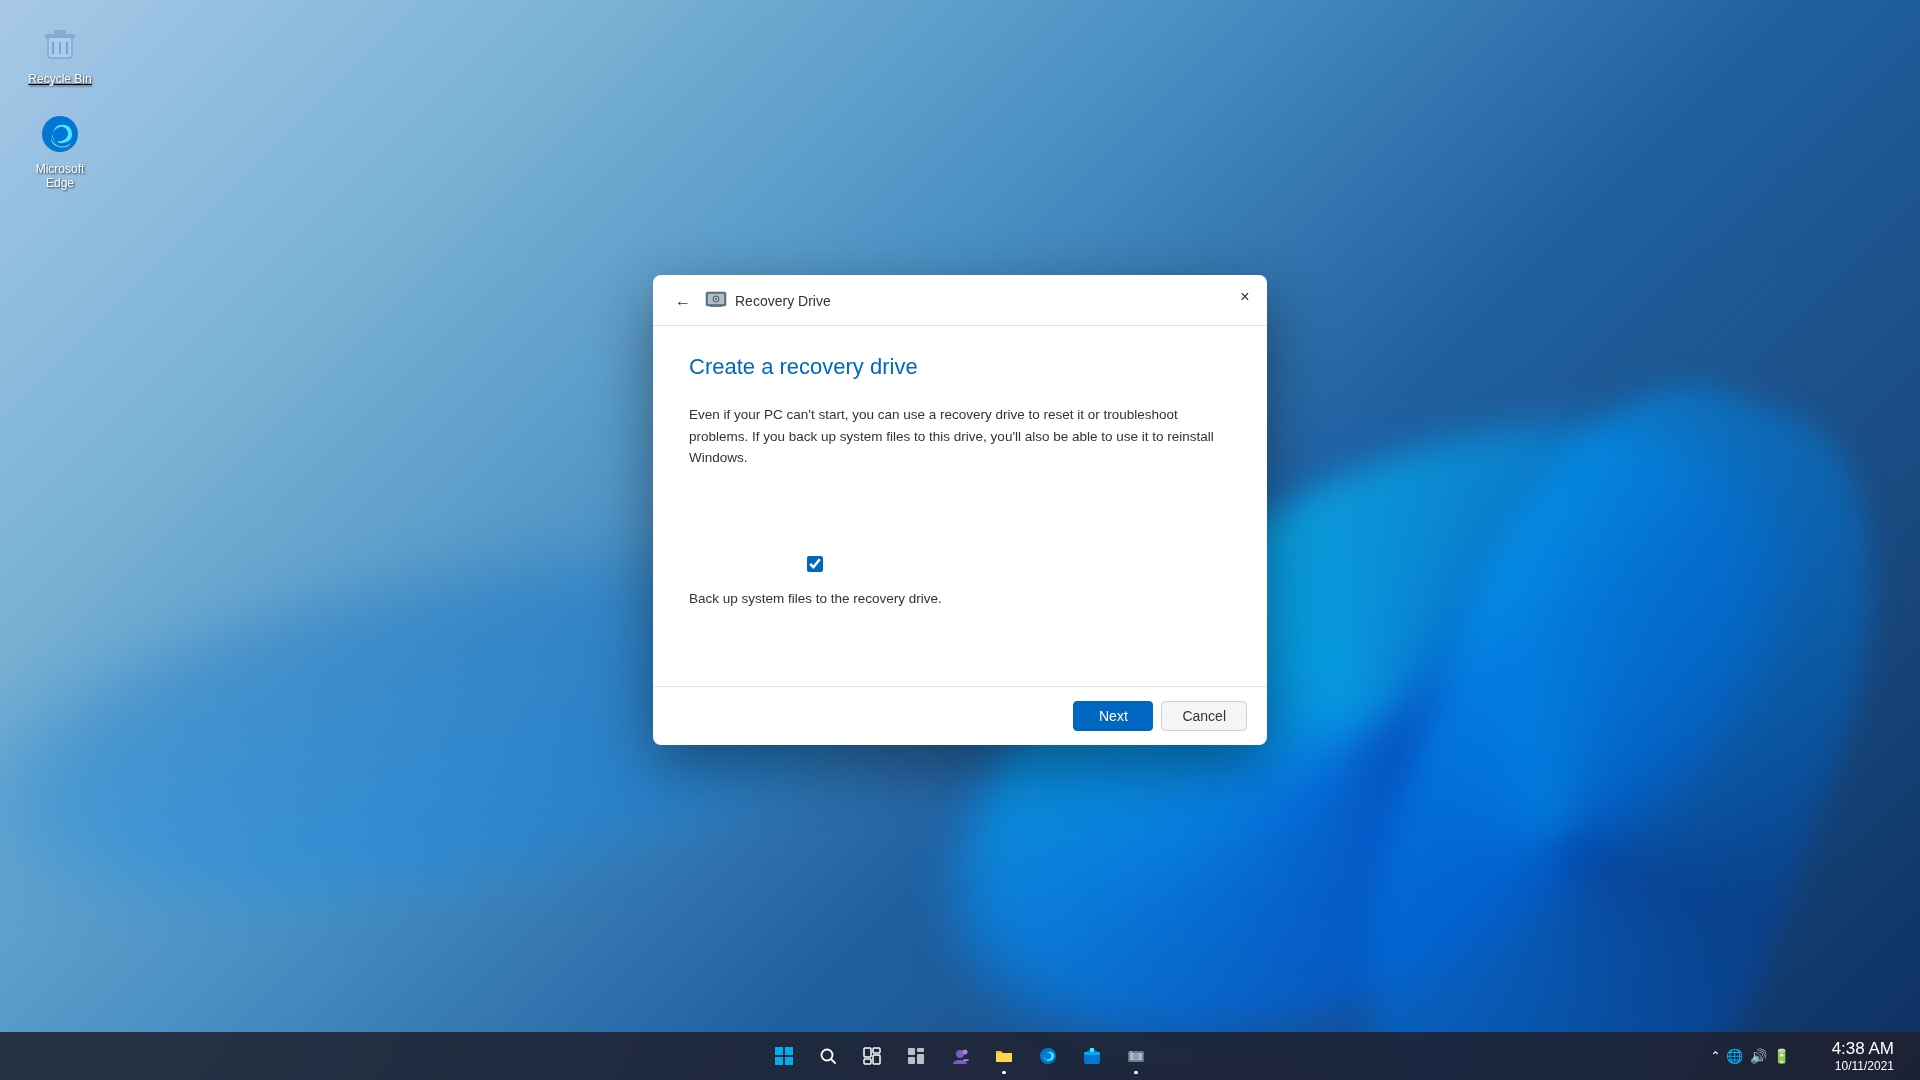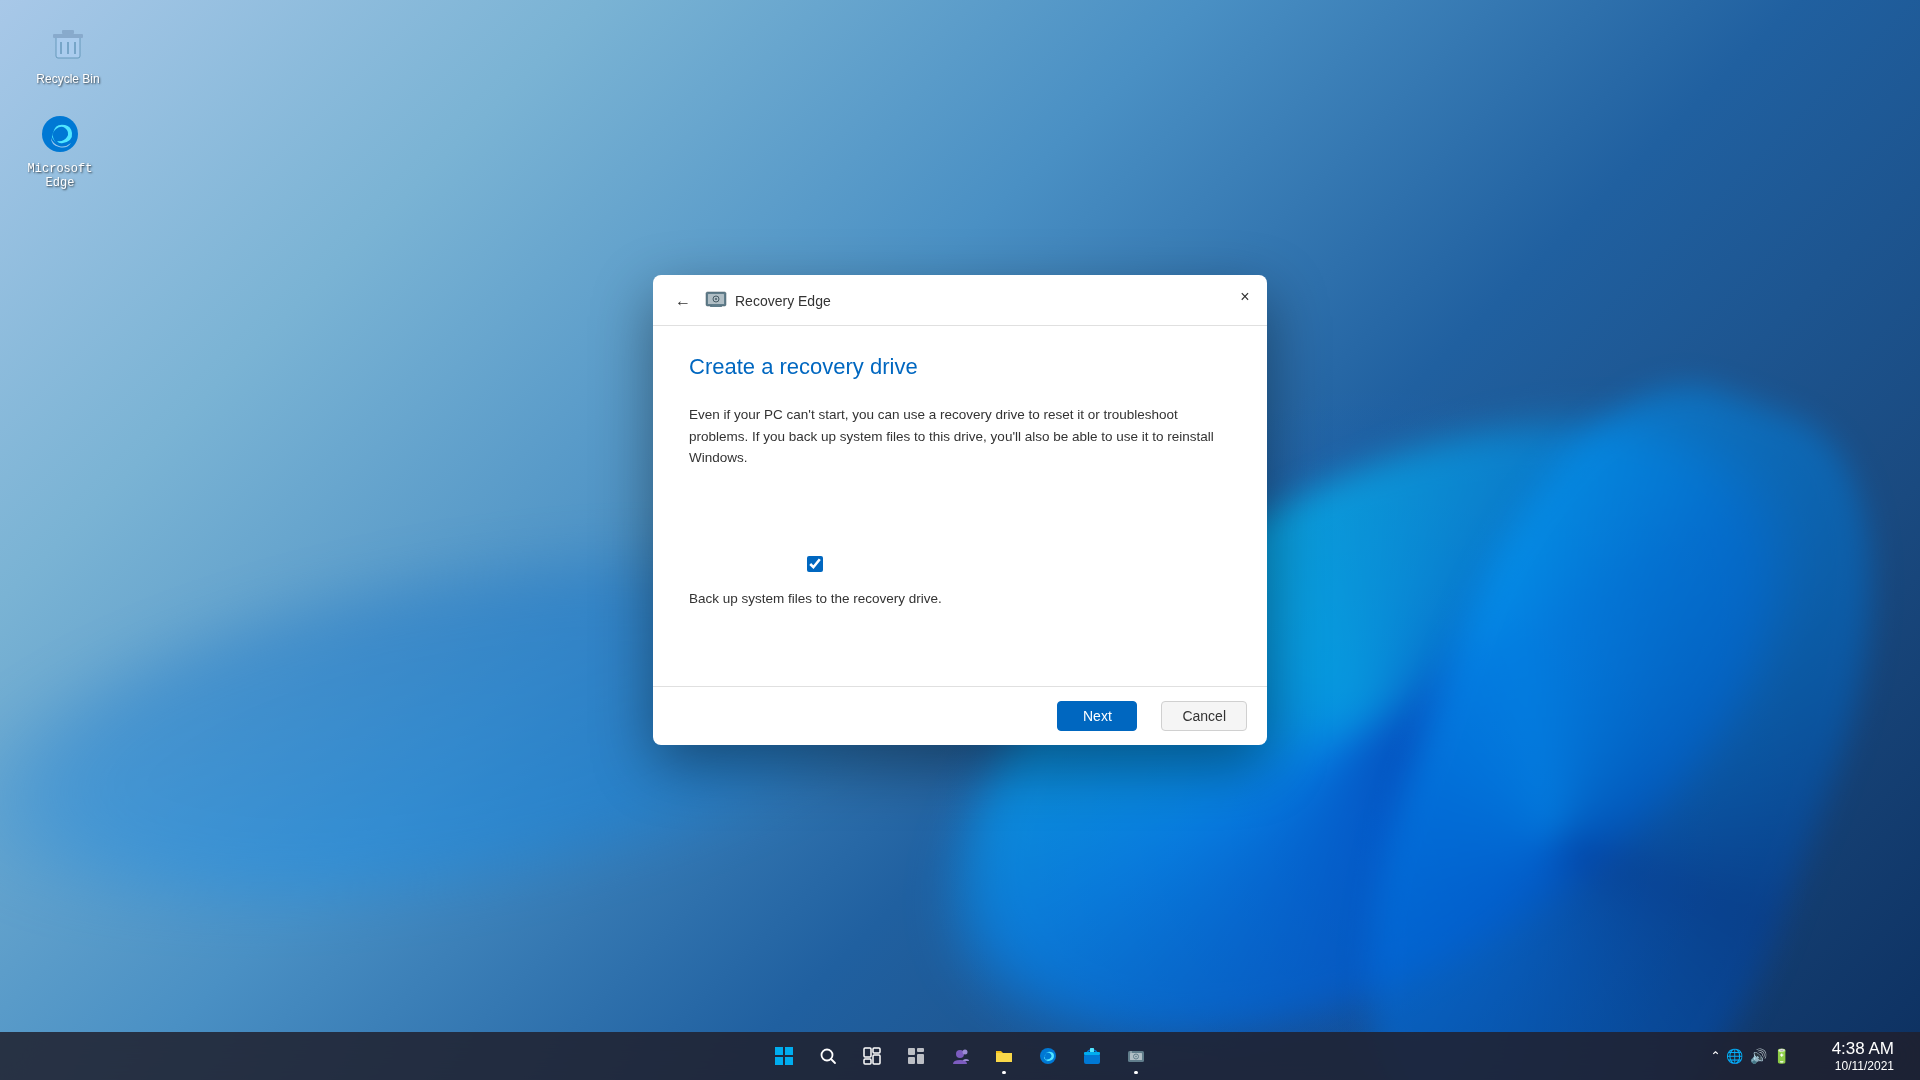--- a/index.html
+++ b/index.html
@@ -121,21 +121,20 @@
     
     .recycle-bin-icon {
       top: 20px;
       left: 20px;
     }
 
     
     .edge-icon {
       top: 110px;
       left: 20px;
-      font-family: Liberation Mono, monospace;
     }
 
     
     .taskbar {
       position: absolute;
       bottom: 0;
       left: 0;
       right: 0;
       height: 48px;
       background: rgba(32, 32, 45, 0.85);
@@ -318,21 +317,21 @@
 
     .dialog-checkbox-label {
       font-size: 13.5px;
       color: #333333;
     }
 
     .dialog-footer {
       display: flex;
       justify-content: flex-end;
       align-items: center;
-      gap: 24px;
+      gap: 8px;
       padding: 14px 20px;
       border-top: 1px solid #e0e0e0;
     }
 
     .btn {
       padding: 6px 20px;
       font-size: 14px;
       font-family: 'Segoe UI', sans-serif;
       border-radius: 4px;
       cursor: pointer;
@@ -352,21 +351,21 @@
 </head>
 <body>
 
 <div class="desktop">
 
   <div class="swirl"></div>
   <div class="blob1"></div>
   <div class="blob2"></div>
   <div class="blob3"></div>
 
-  <div class="desktop-icon recycle-bin-icon" style="position:absolute; top:20px; left:28px;">
+  <div class="desktop-icon recycle-bin-icon" style="position:absolute; top:20px; left:20px;text-decoration:underline;">
     <div class="icon-img">
       <svg width="40" height="40" viewBox="0 0 40 40">
         <rect x="8" y="12" width="24" height="22" rx="2" fill="#aaccee" stroke="#6699bb" stroke-width="1"></rect>
         <rect x="5" y="10" width="30" height="4" rx="1" fill="#88aacc"></rect>
         <rect x="14" y="6" width="12" height="4" rx="1" fill="#88aacc"></rect>
         <line x1="13" y1="18" x2="13" y2="30" stroke="#6699bb" stroke-width="1.5"></line>
         <line x1="20" y1="18" x2="20" y2="30" stroke="#6699bb" stroke-width="1.5"></line>
         <line x1="27" y1="18" x2="27" y2="30" stroke="#6699bb" stroke-width="1.5"></line>
       </svg>
     </div>
@@ -392,21 +391,21 @@
         <div class="dialog-title-icon">
           <svg width="22" height="22" viewBox="0 0 22 22">
             <rect x="1" y="4" width="20" height="14" rx="1.5" fill="#607d8b" stroke="#455a64" stroke-width="0.5"></rect>
             <rect x="3" y="6" width="16" height="10" rx="0.5" fill="#b0bec5"></rect>
             <rect x="7" y="16" width="8" height="2" fill="#607d8b"></rect>
             <rect x="5" y="18" width="12" height="1" rx="0.5" fill="#607d8b"></rect>
             <circle cx="11" cy="11" r="3" fill="none" stroke="#455a64" stroke-width="1"></circle>
             <circle cx="11" cy="11" r="1" fill="#455a64"></circle>
           </svg>
         </div>
-        <span class="dialog-title-text">Recovery Edge</span>
+        <span class="dialog-title-text">Recovery Drive</span>
         <div class="dialog-close-btn">×</div>
       </div>
 
       <div class="dialog-body" style="position:relative;">
         <div class="dialog-heading">Create a recovery drive</div>
         <div class="dialog-description">Even if your PC can't start, you can use a recovery drive to reset it or troubleshoot problems. If you back up system files to this drive, you'll also be able to use it to reinstall Windows.</div>
 
         <div class="dialog-checkbox-row">
           <input type="checkbox" class="dialog-checkbox" checked="" style="">
           <label class="dialog-checkbox-label">Back up system files to the recovery drive.</label>

